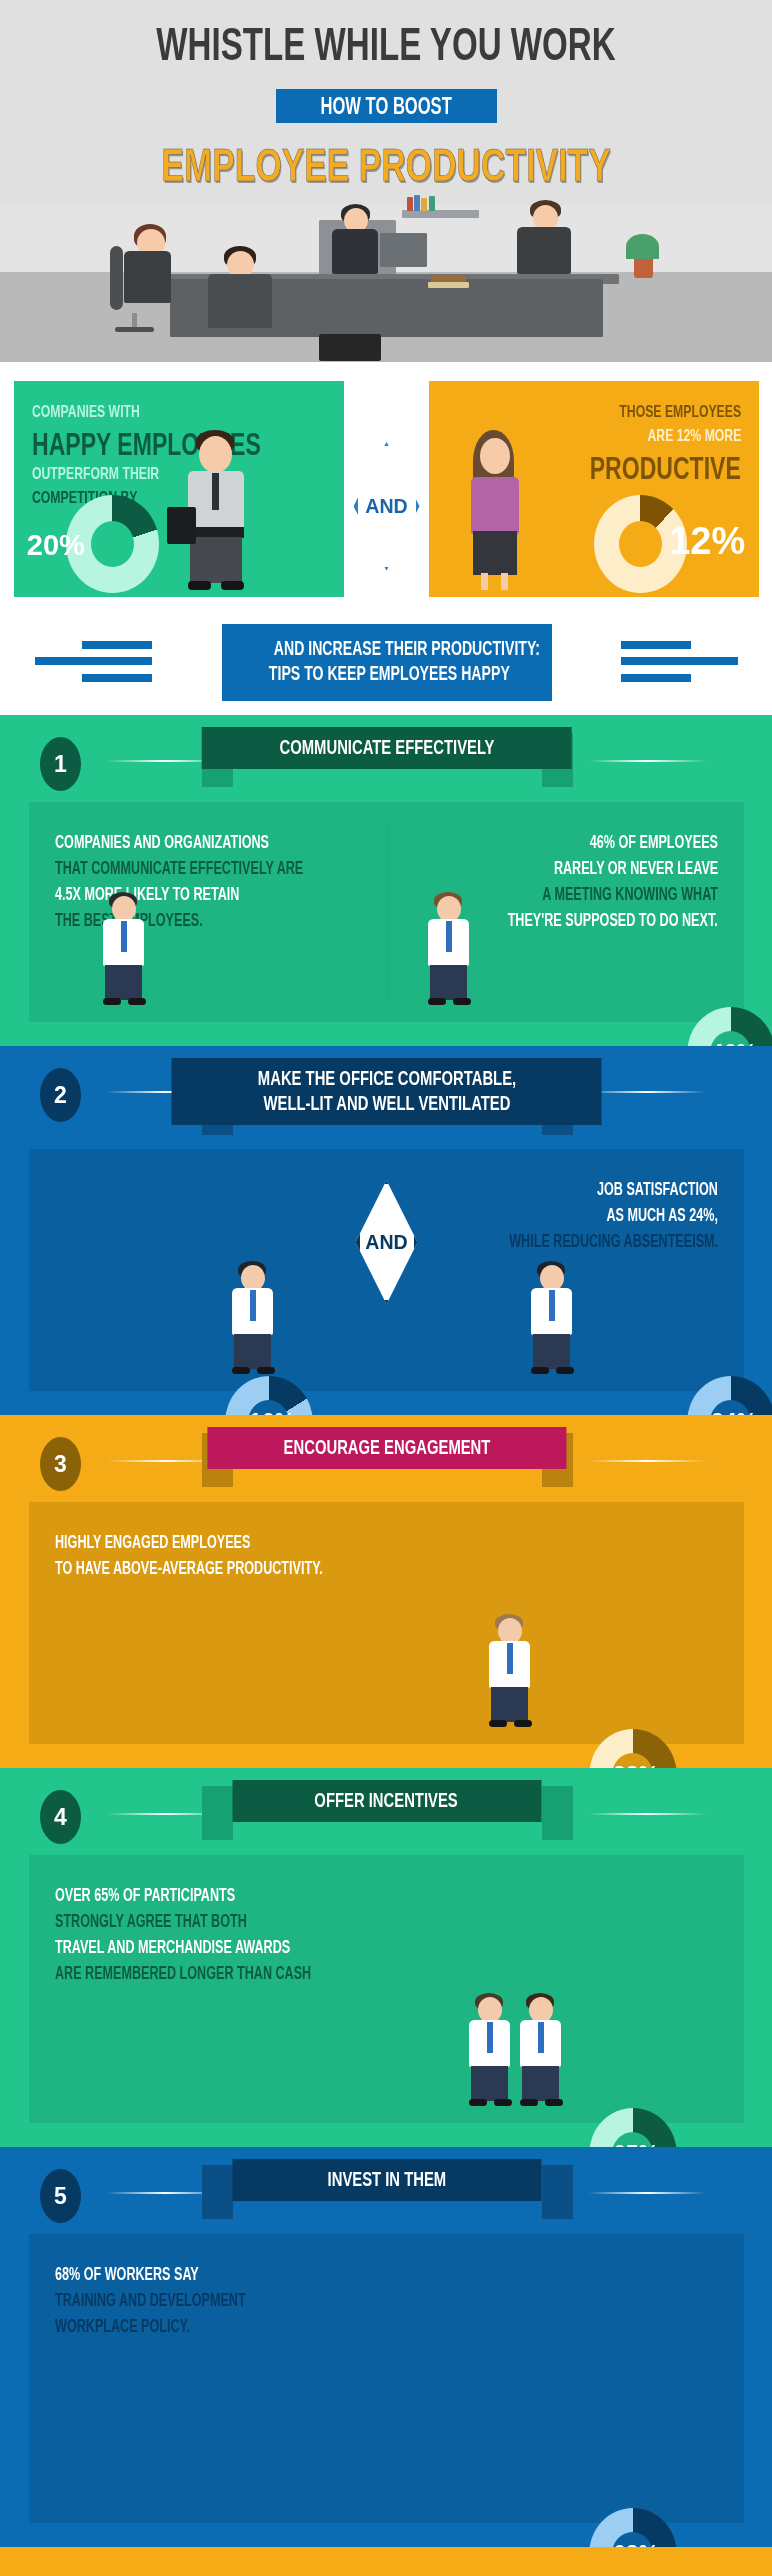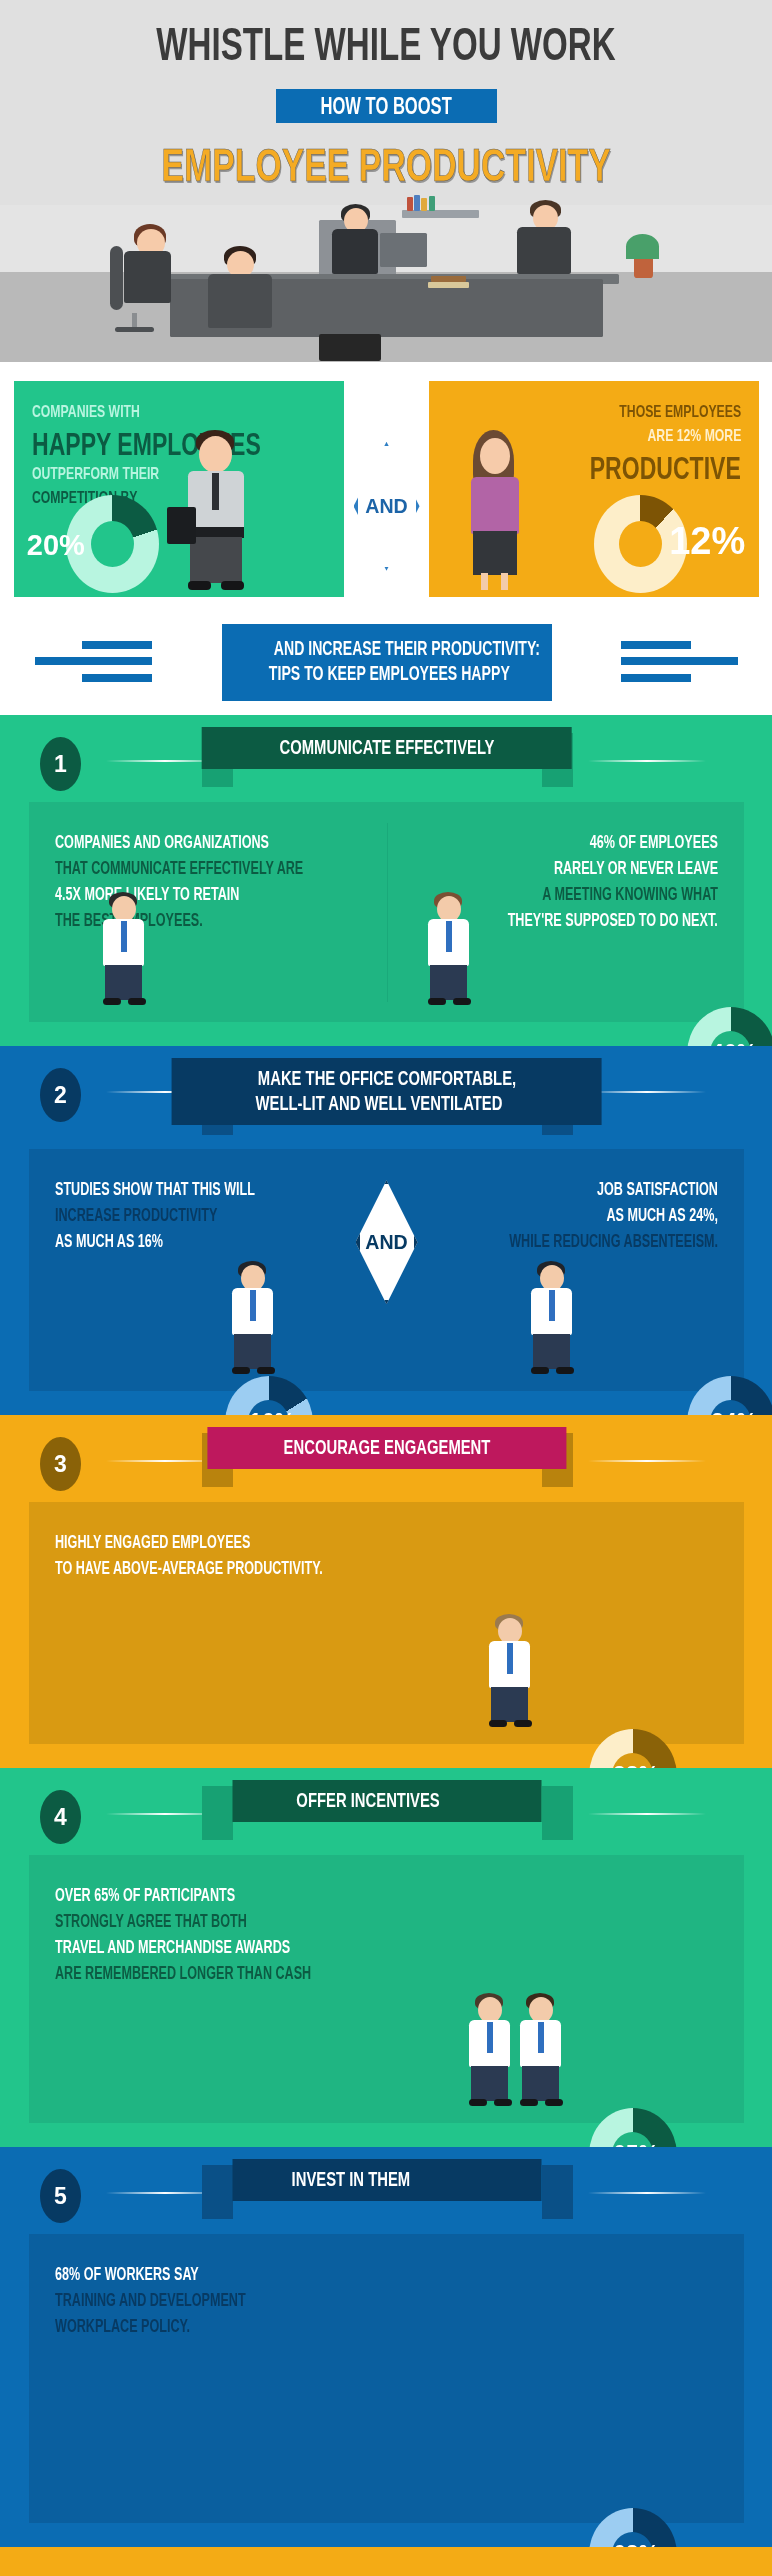--- a/index.html
+++ b/index.html
@@ -140,21 +140,21 @@
   
   .sec { position:relative; width:773px; }
   .sec .head-row { position:relative; height:87px; }
   .numcircle {
     position:absolute; left:40px; top:21.6px; width:41px; height:54px;
     border-radius:50%; color:#fff; text-align:center;
   }
   .numcircle span { font-size:23px; font-weight:bold; line-height:54px; display:block;}
   .ribbon {
     position:absolute; left:50%; transform:translateX(-50%); top:11.3px;
-    min-width:309px; text-align:left; padding:8.2px 36px 9.3px;
+    min-width:309px; text-align:center; padding:8.2px 36px 9.3px;
   }
   .ribbon .cond { font-size:20.6px; color:#ffffff; }
   .ribbon .ln { height:25px; }
   .ribbon-tail {
     position:absolute; top:17.5px; width:31px; height:54px;
   }
   .rule { position:absolute; top:45px; height:2.1px; border-radius:1px;
           background:linear-gradient(90deg,rgba(255,255,255,0) 0%,#ffffff 50%,rgba(255,255,255,0) 100%); }
   .rule.left  { left:106px; width:118px; }
   .rule.right { right:67px; width:118px; }
@@ -372,25 +372,20 @@
           <div class="rule right"></div>
           <div class="ribbon-tail" style="background: rgb(10, 80, 135); left: calc(50% - 185px); height: 77px; top: 11.3px;"></div>
           <div class="ribbon-tail" style="background: rgb(10, 80, 135); left: calc(50% + 155px); height: 77px; top: 11.3px;"></div>
           <div class="ribbon" style="background: rgb(7, 58, 99);">
             <span class="ln" style="display: block;"><span class="cond ctr" style="color: rgb(255, 255, 255); font-size: 20.6px;">MAKE THE OFFICE COMFORTABLE,</span></span>
             <span class="ln" style="display: block;"><span class="cond ctr" style="color: rgb(255, 255, 255); font-size: 20.6px;">WELL-LIT AND WELL VENTILATED</span></span>
           </div>
         </div>
         <div class="body-card" style="background: rgb(10, 95, 159); height: 242px;">
           <div class="divider" style="background: rgb(10, 95, 159);"></div>
-          <div class="col l">
-            <span class="ln" style="display: block;"><span class="cond" style="color: rgb(255, 255, 255); font-size: 17.5px;">STUDIES SHOW THAT THIS WILL</span></span>
-            <span class="ln" style="display: block;"><span class="cond" style="color: rgb(7, 58, 99); font-size: 17.5px;">INCREASE PRODUCTIVITY</span></span>
-            <span class="ln" style="display: block;"><span class="cond" style="color: rgb(255, 255, 255); font-size: 17.5px;">AS MUCH AS 16%</span></span>
-          </div>
           <div style="position: absolute; left: 196px; bottom: 15.5px;">
             <div class="donut" style="width: 88px; height: 93px; background: conic-gradient(rgb(7, 58, 99) 0deg, rgb(7, 58, 99) 16%, rgb(156, 205, 242) 16%, rgb(156, 205, 242) 100%);">
               <div class="hole" style="left: 23px; top: 24.4px; width: 41px; height: 44px; background: rgb(10, 95, 159);"></div>
               <span class="donut-pct" style="left: 24px; top: 35px; font-size: 23px;">16%</span>
             </div>
           </div>
           <div class="col r">
             <span class="ln" style="display: block; text-align: right;"><span class="cond" style="color: rgb(255, 255, 255); font-size: 17.5px; transform-origin: right center;">JOB SATISFACTION</span></span>
             <span class="ln" style="display: block; text-align: right;"><span class="cond" style="color: rgb(255, 255, 255); font-size: 17.5px; transform-origin: right center;">AS MUCH AS 24%,</span></span>
             <span class="ln" style="display: block; text-align: right;"><span class="cond" style="color: rgb(7, 58, 99); font-size: 17.5px; transform-origin: right center;">WHILE REDUCING ABSENTEEISM.</span></span>

